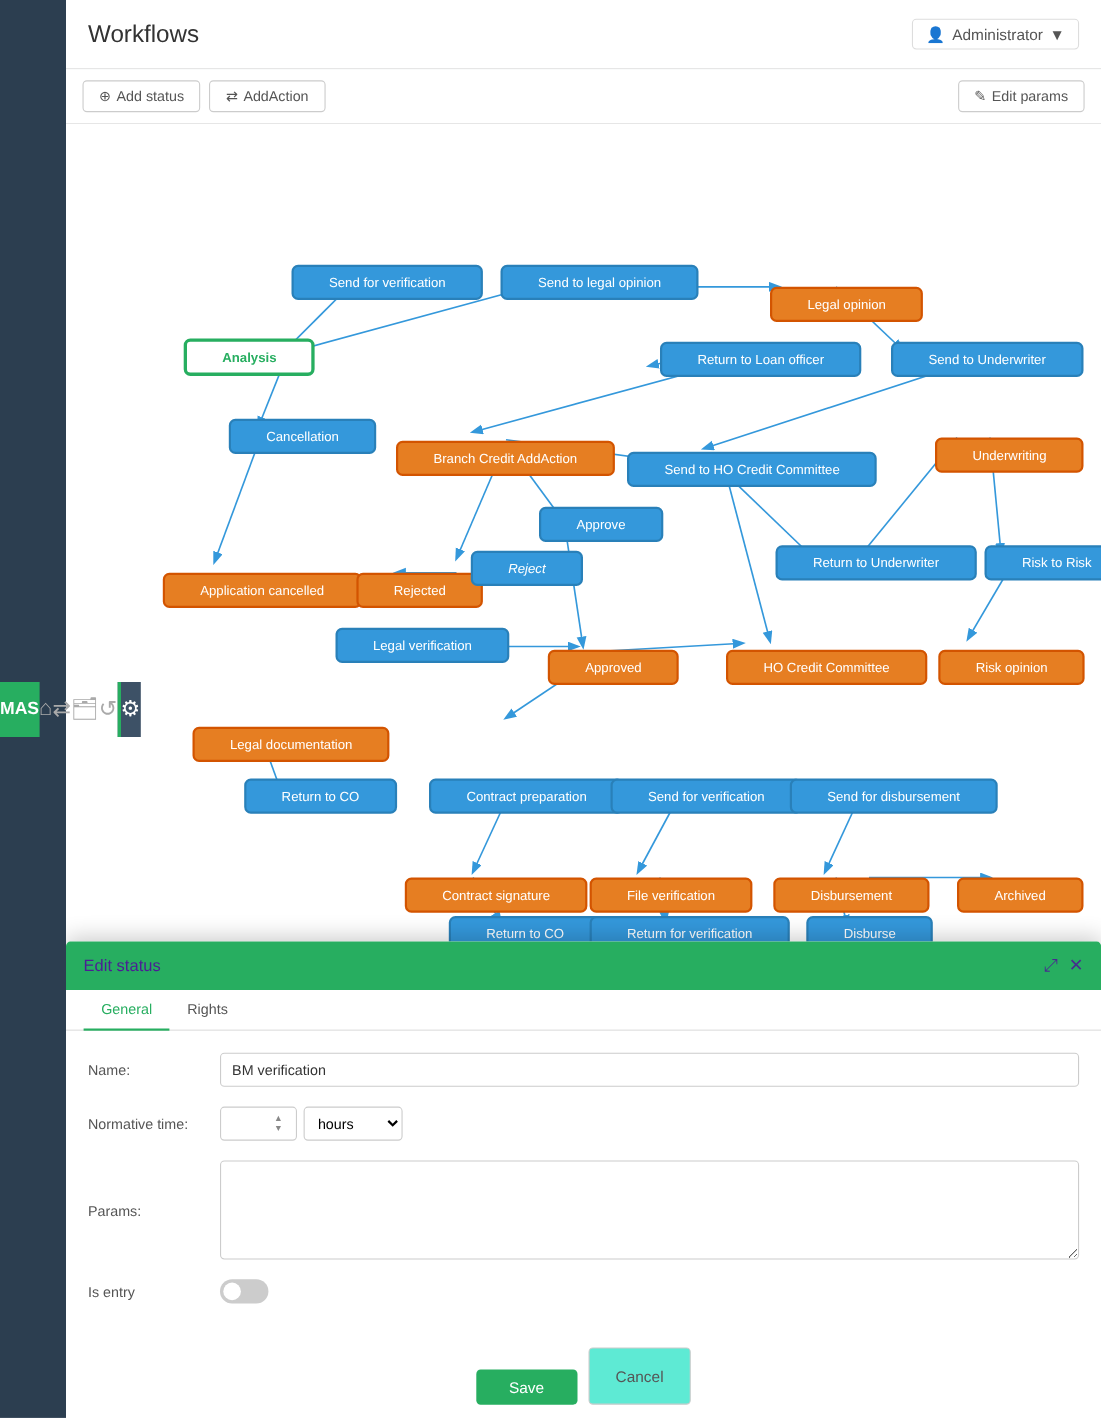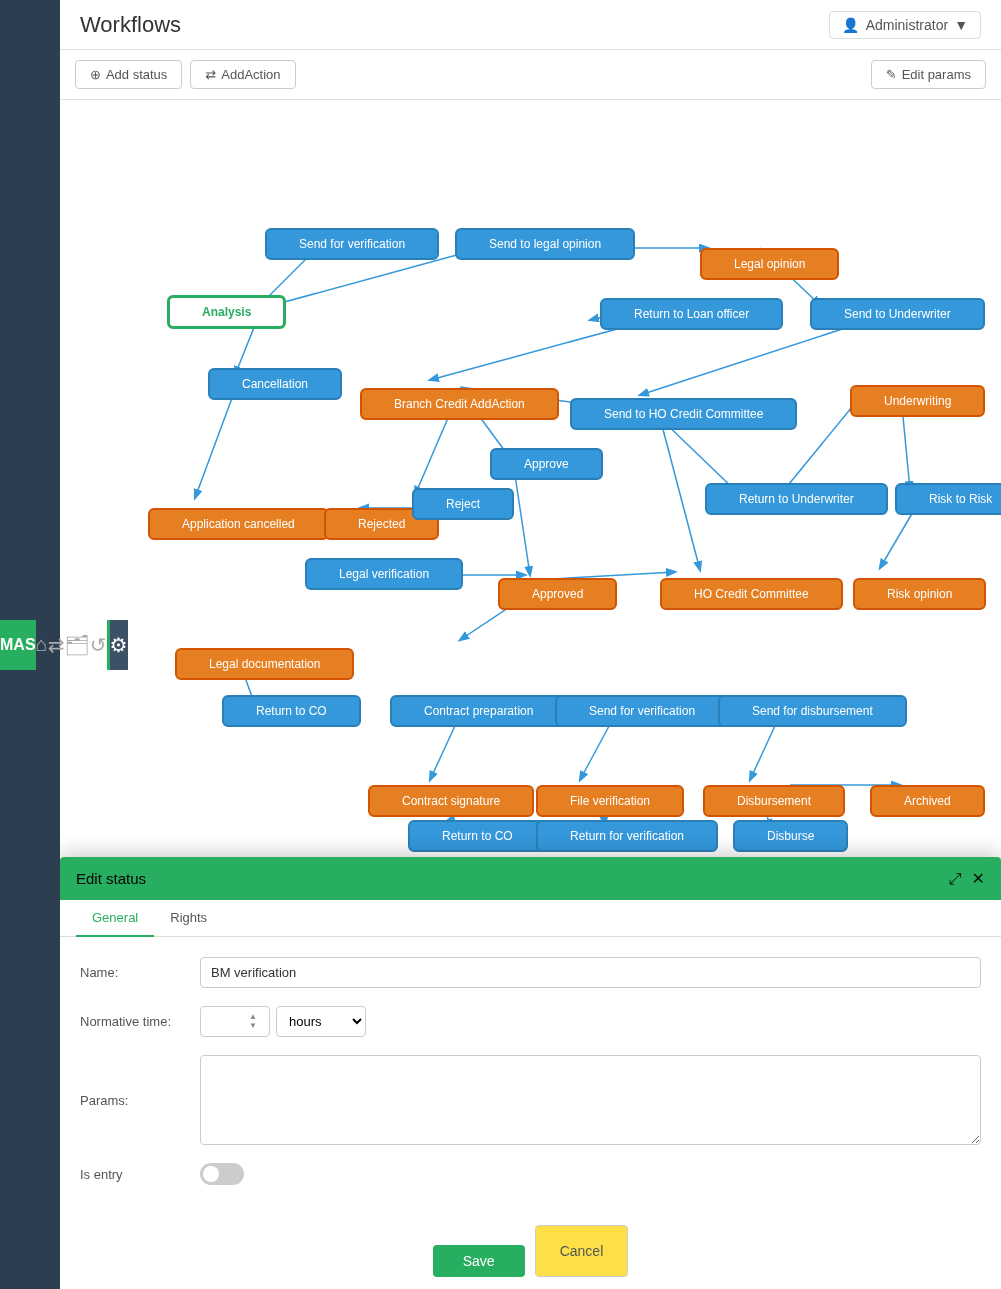--- a/index.html
+++ b/index.html
@@ -46,21 +46,21 @@
     .main {
       flex: 1;
       display: flex;
       flex-direction: column;
       overflow: hidden;
     }
 
     
     .topbar {
       background: white;
-      height: 50px;
+      height: 63px;
       display: flex;
       align-items: center;
       padding: 0 20px;
       border-bottom: 1px solid #e0e0e0;
       justify-content: space-between;
     }
     .topbar-title {
       font-size: 22px;
       font-weight: 400;
       color: #333;
@@ -140,21 +140,21 @@
       bottom: 0;
       left: 0;
       right: 0;
       background: white;
       border-radius: 4px 4px 0 0;
       z-index: 101;
       box-shadow: 0 -4px 20px rgba(0,0,0,0.2);
     }
     .modal-header {
       background: #27ae60;
-      color: #000000;
+      color: #4c1d95;
       padding: 12px 16px;
       display: flex;
       align-items: center;
       justify-content: space-between;
       border-radius: 4px 4px 0 0;
     }
     .modal-header-title { font-size: 15px; font-weight: 500; }
     .modal-header-actions { display: flex; gap: 10px; align-items: center; }
     .modal-header-icon { cursor: pointer; font-size: 16px; opacity: 0.9; }
 
@@ -274,21 +274,21 @@
       background: #27ae60;
       color: white;
       border: none;
       padding: 8px 30px;
       border-radius: 4px;
       font-size: 14px;
       cursor: pointer;
       margin-top: 20px;
     }
     .btn-cancel {
-      background: #fde047;
+      background: #5eead4;
       color: #555;
       border: 1px solid #ccc;
       padding: 8px 24px;
       border-radius: 4px;
       font-size: 14px;
       cursor: pointer;
     }
 
     .main-content {
       flex: 1;
@@ -411,21 +411,21 @@
       </div>
       <div class="wf-node orange" style="left:790px;top:265px;">
         <span>Underwriting</span>
       </div>
       <div class="wf-node orange" style="left:88px;top:388px;">
         <span>Application cancelled</span>
       </div>
       <div class="wf-node orange" style="left:264px;top:388px;">
         <span>Rejected</span>
       </div>
-      <div class="wf-node blue" style="left:352px;top:388px;">
+      <div class="wf-node blue" style="left:368px;top:388px;font-style:italic;">
         <span>Reject</span>
       </div>
       <div class="wf-node blue" style="left:430px;top:348px;">
         <span>Approve</span>
       </div>
       <div class="wf-node blue" style="left:645px;top:383px;">
         <span>Return to Underwriter</span>
       </div>
       <div class="wf-node blue" style="left:835px;top:383px;">
         <span>Risk to Risk</span>

